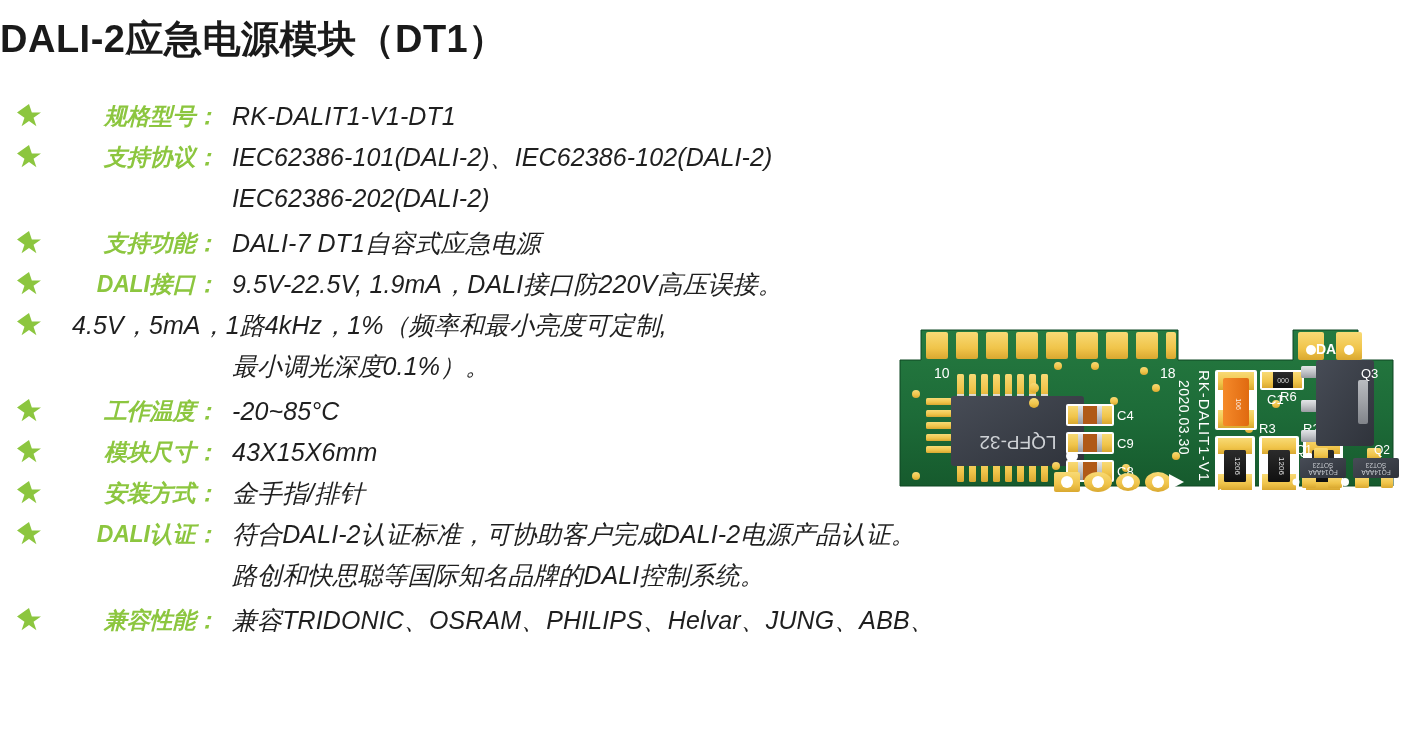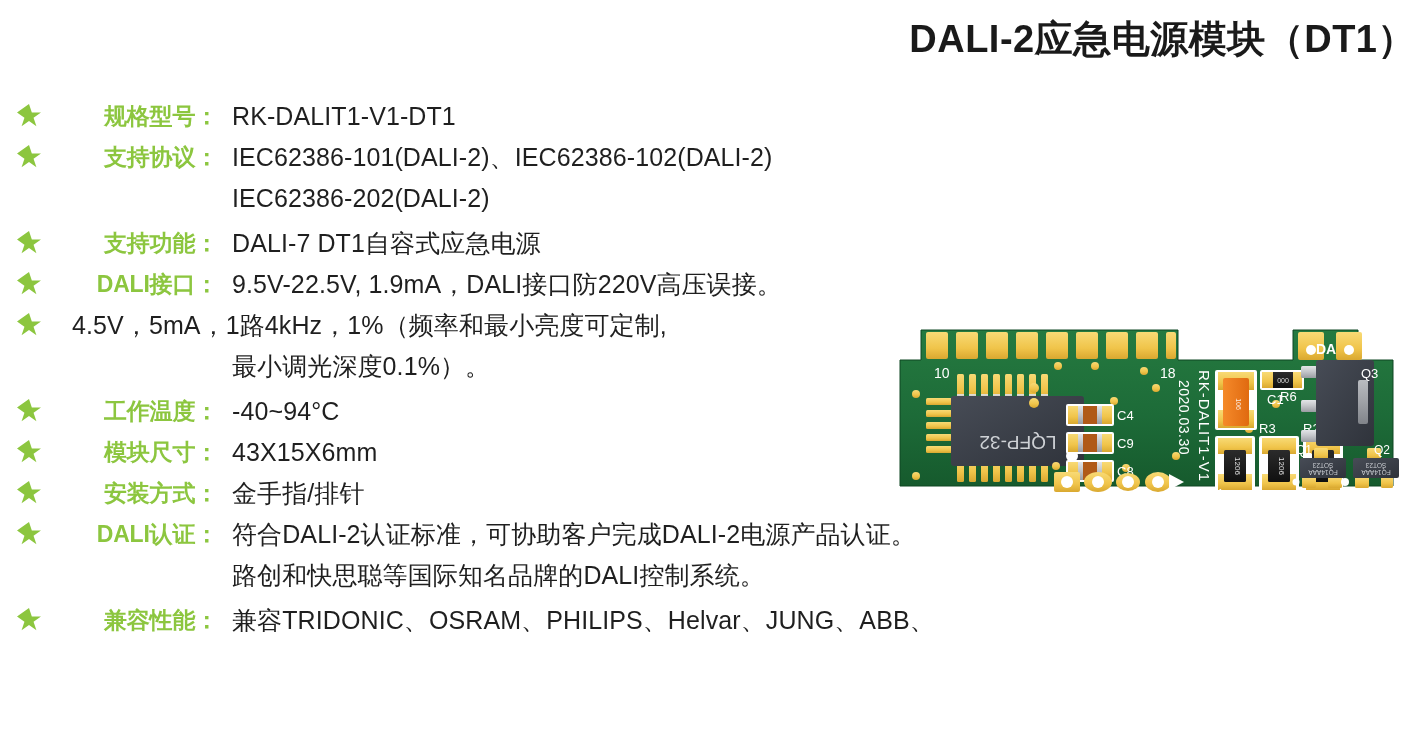--- a/index.html
+++ b/index.html
@@ -16,40 +16,41 @@
     height: 750px;
     background: #fff;
   }
 
   
   #title {
     position: absolute;
     top: 14px;
     left: 0;
     width: 1416px;
-    text-align: right;
+    text-align: left;
     font-size: 38px;
     font-weight: bold;
     letter-spacing: 0.5px;
     color: #1a1a1a;
     white-space: nowrap;
   }
 
   
   #spec-list {
     position: absolute;
     top: 100px;
     left: 0;
     width: 980px;
   }
   .spec-row {
     display: flex;
     align-items: flex-start;
     min-height: 38px;
     margin-bottom: 3px;
+    font-style: italic;
   }
   .spec-row.continuation { min-height: 42px; }
 
   .star-cell {
     width: 58px;
     flex: 0 0 58px;
     display: flex;
     justify-content: center;
     padding-top: 4px;
   }
@@ -157,21 +158,21 @@
         </div>
       <div class="label-cell"></div>
       <div class="value-cell indent">最小调光深度0.1%）。</div>
     </div>
 
     <div class="spec-row">
       <div class="star-cell">
           <span class="star"></span>
         </div>
       <div class="label-cell">工作温度：</div>
-      <div class="value-cell">-40~94°C</div>
+      <div class="value-cell">-20~85°C</div>
     </div>
 
     <div class="spec-row">
       <div class="star-cell">
           <span class="star"></span>
         </div>
       <div class="label-cell">模块尺寸：</div>
       <div class="value-cell">43X15X6mm</div>
     </div>
 

